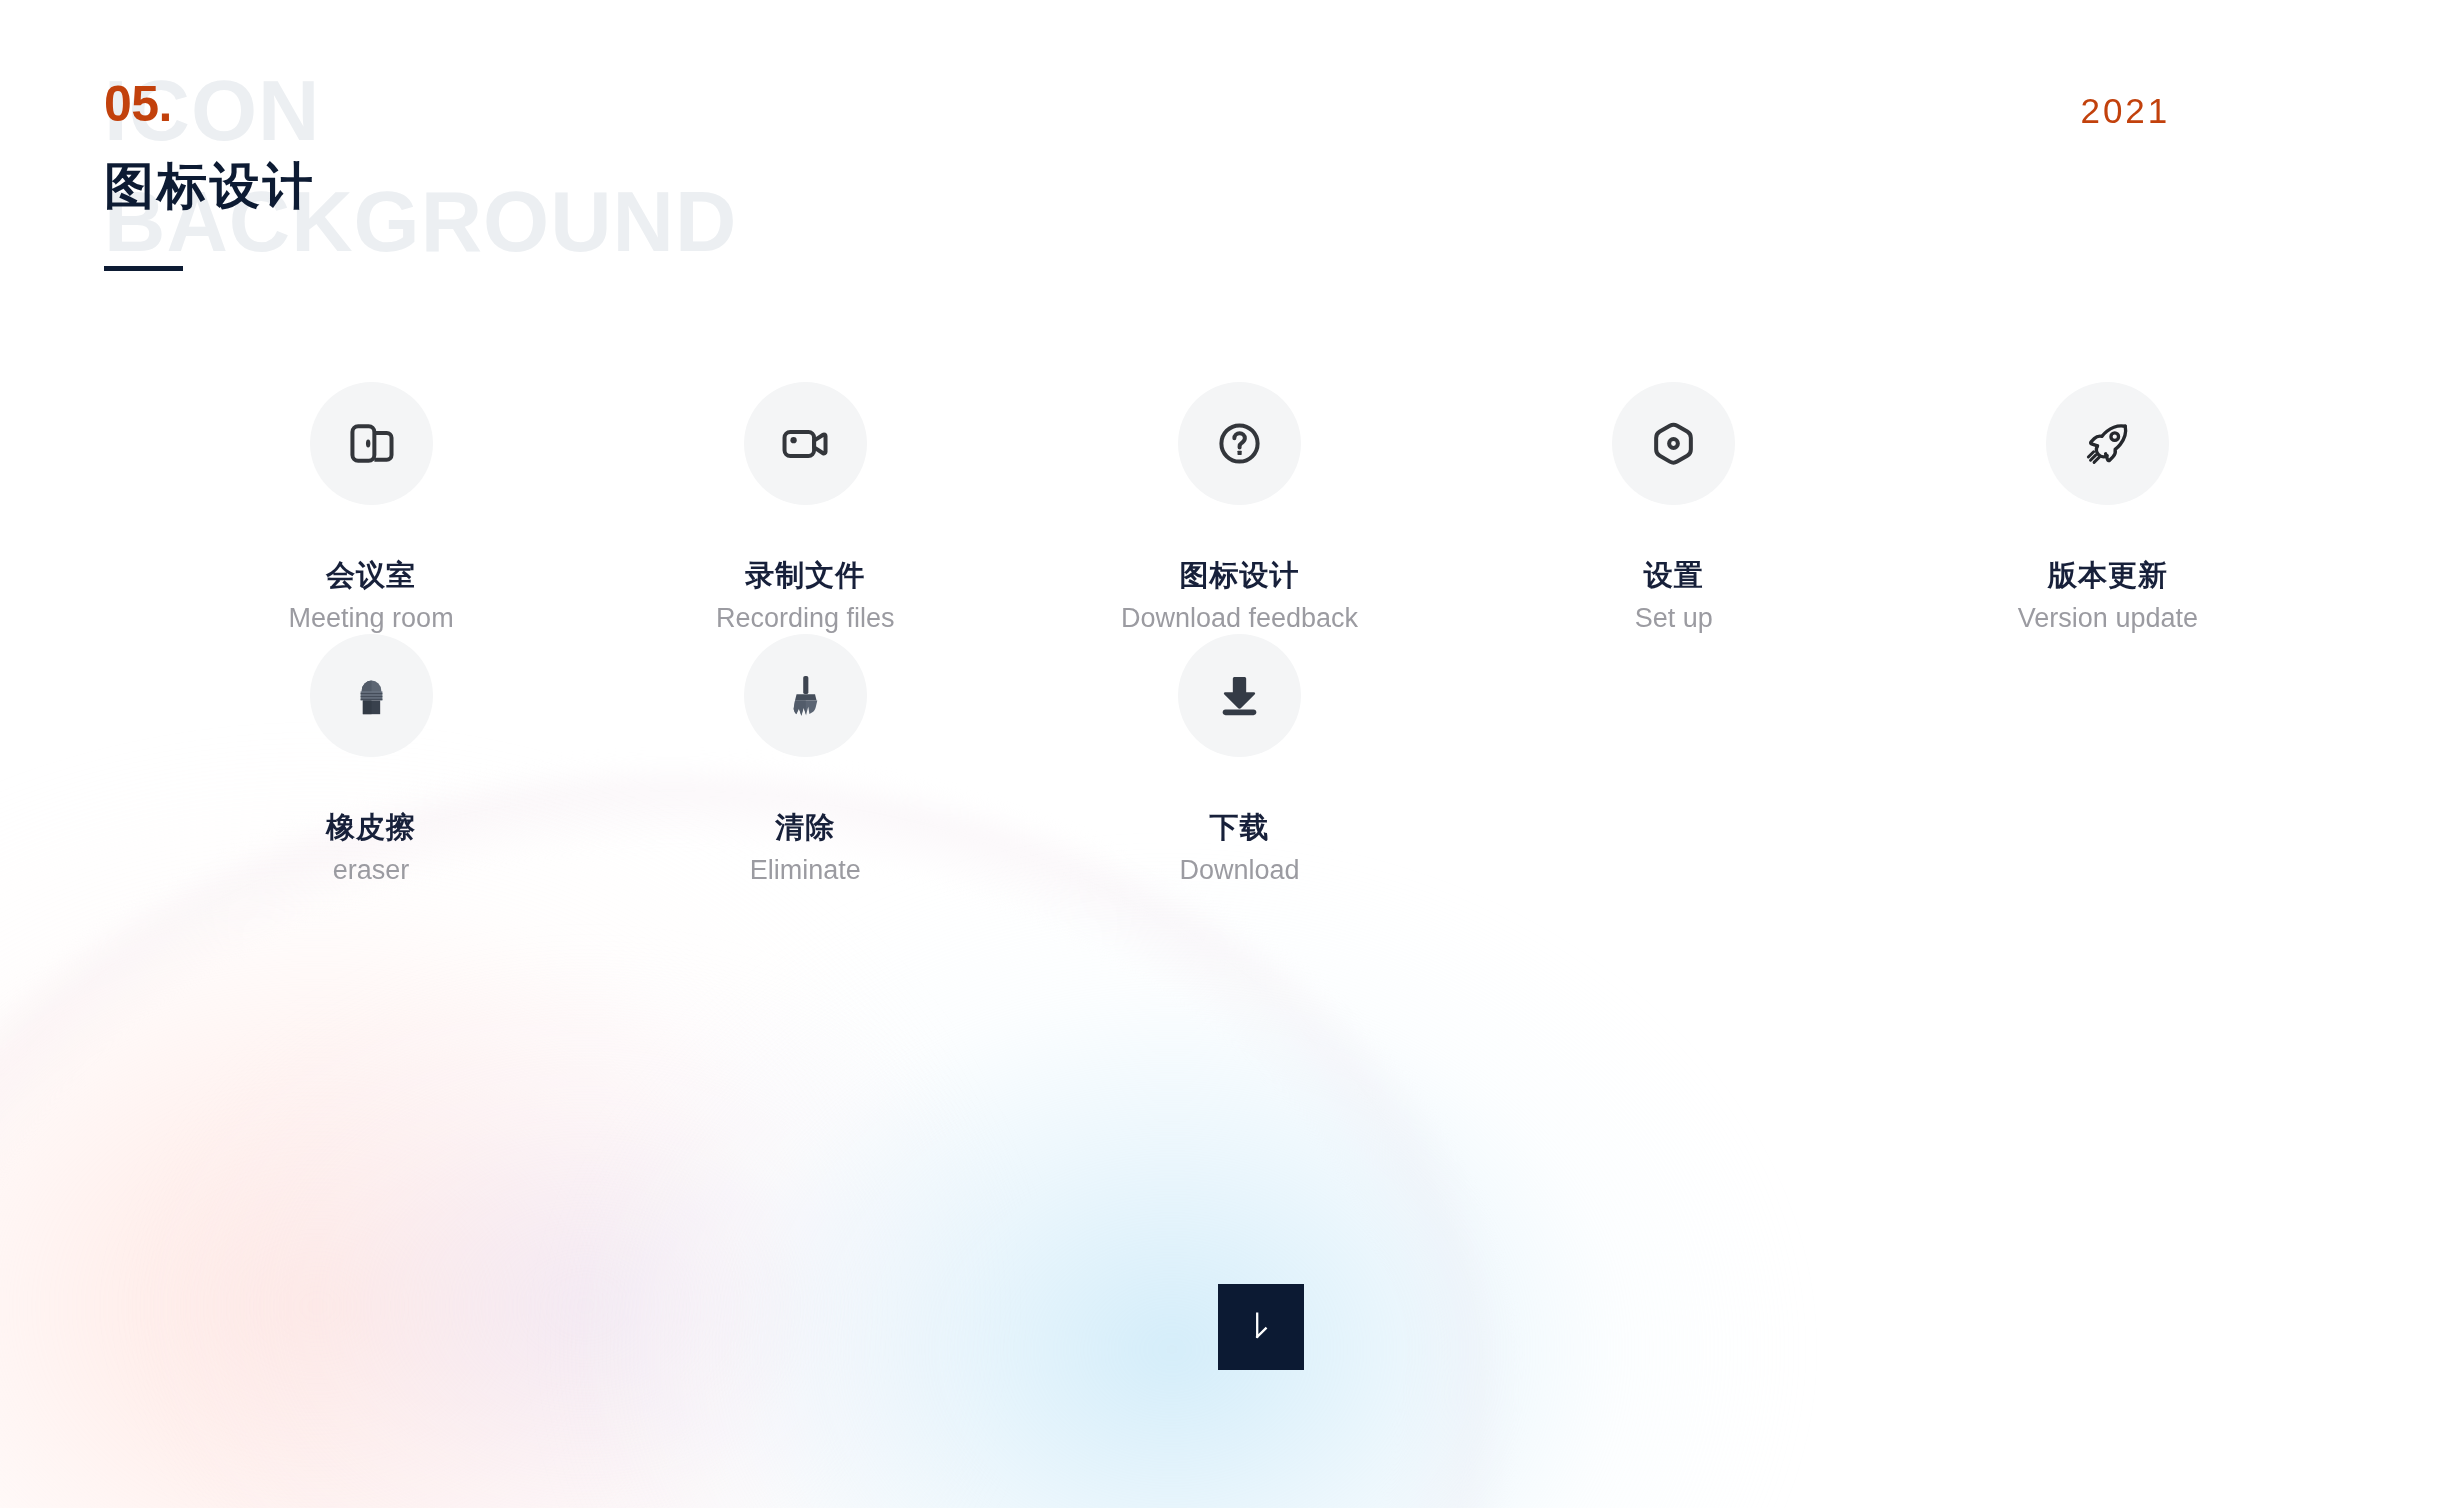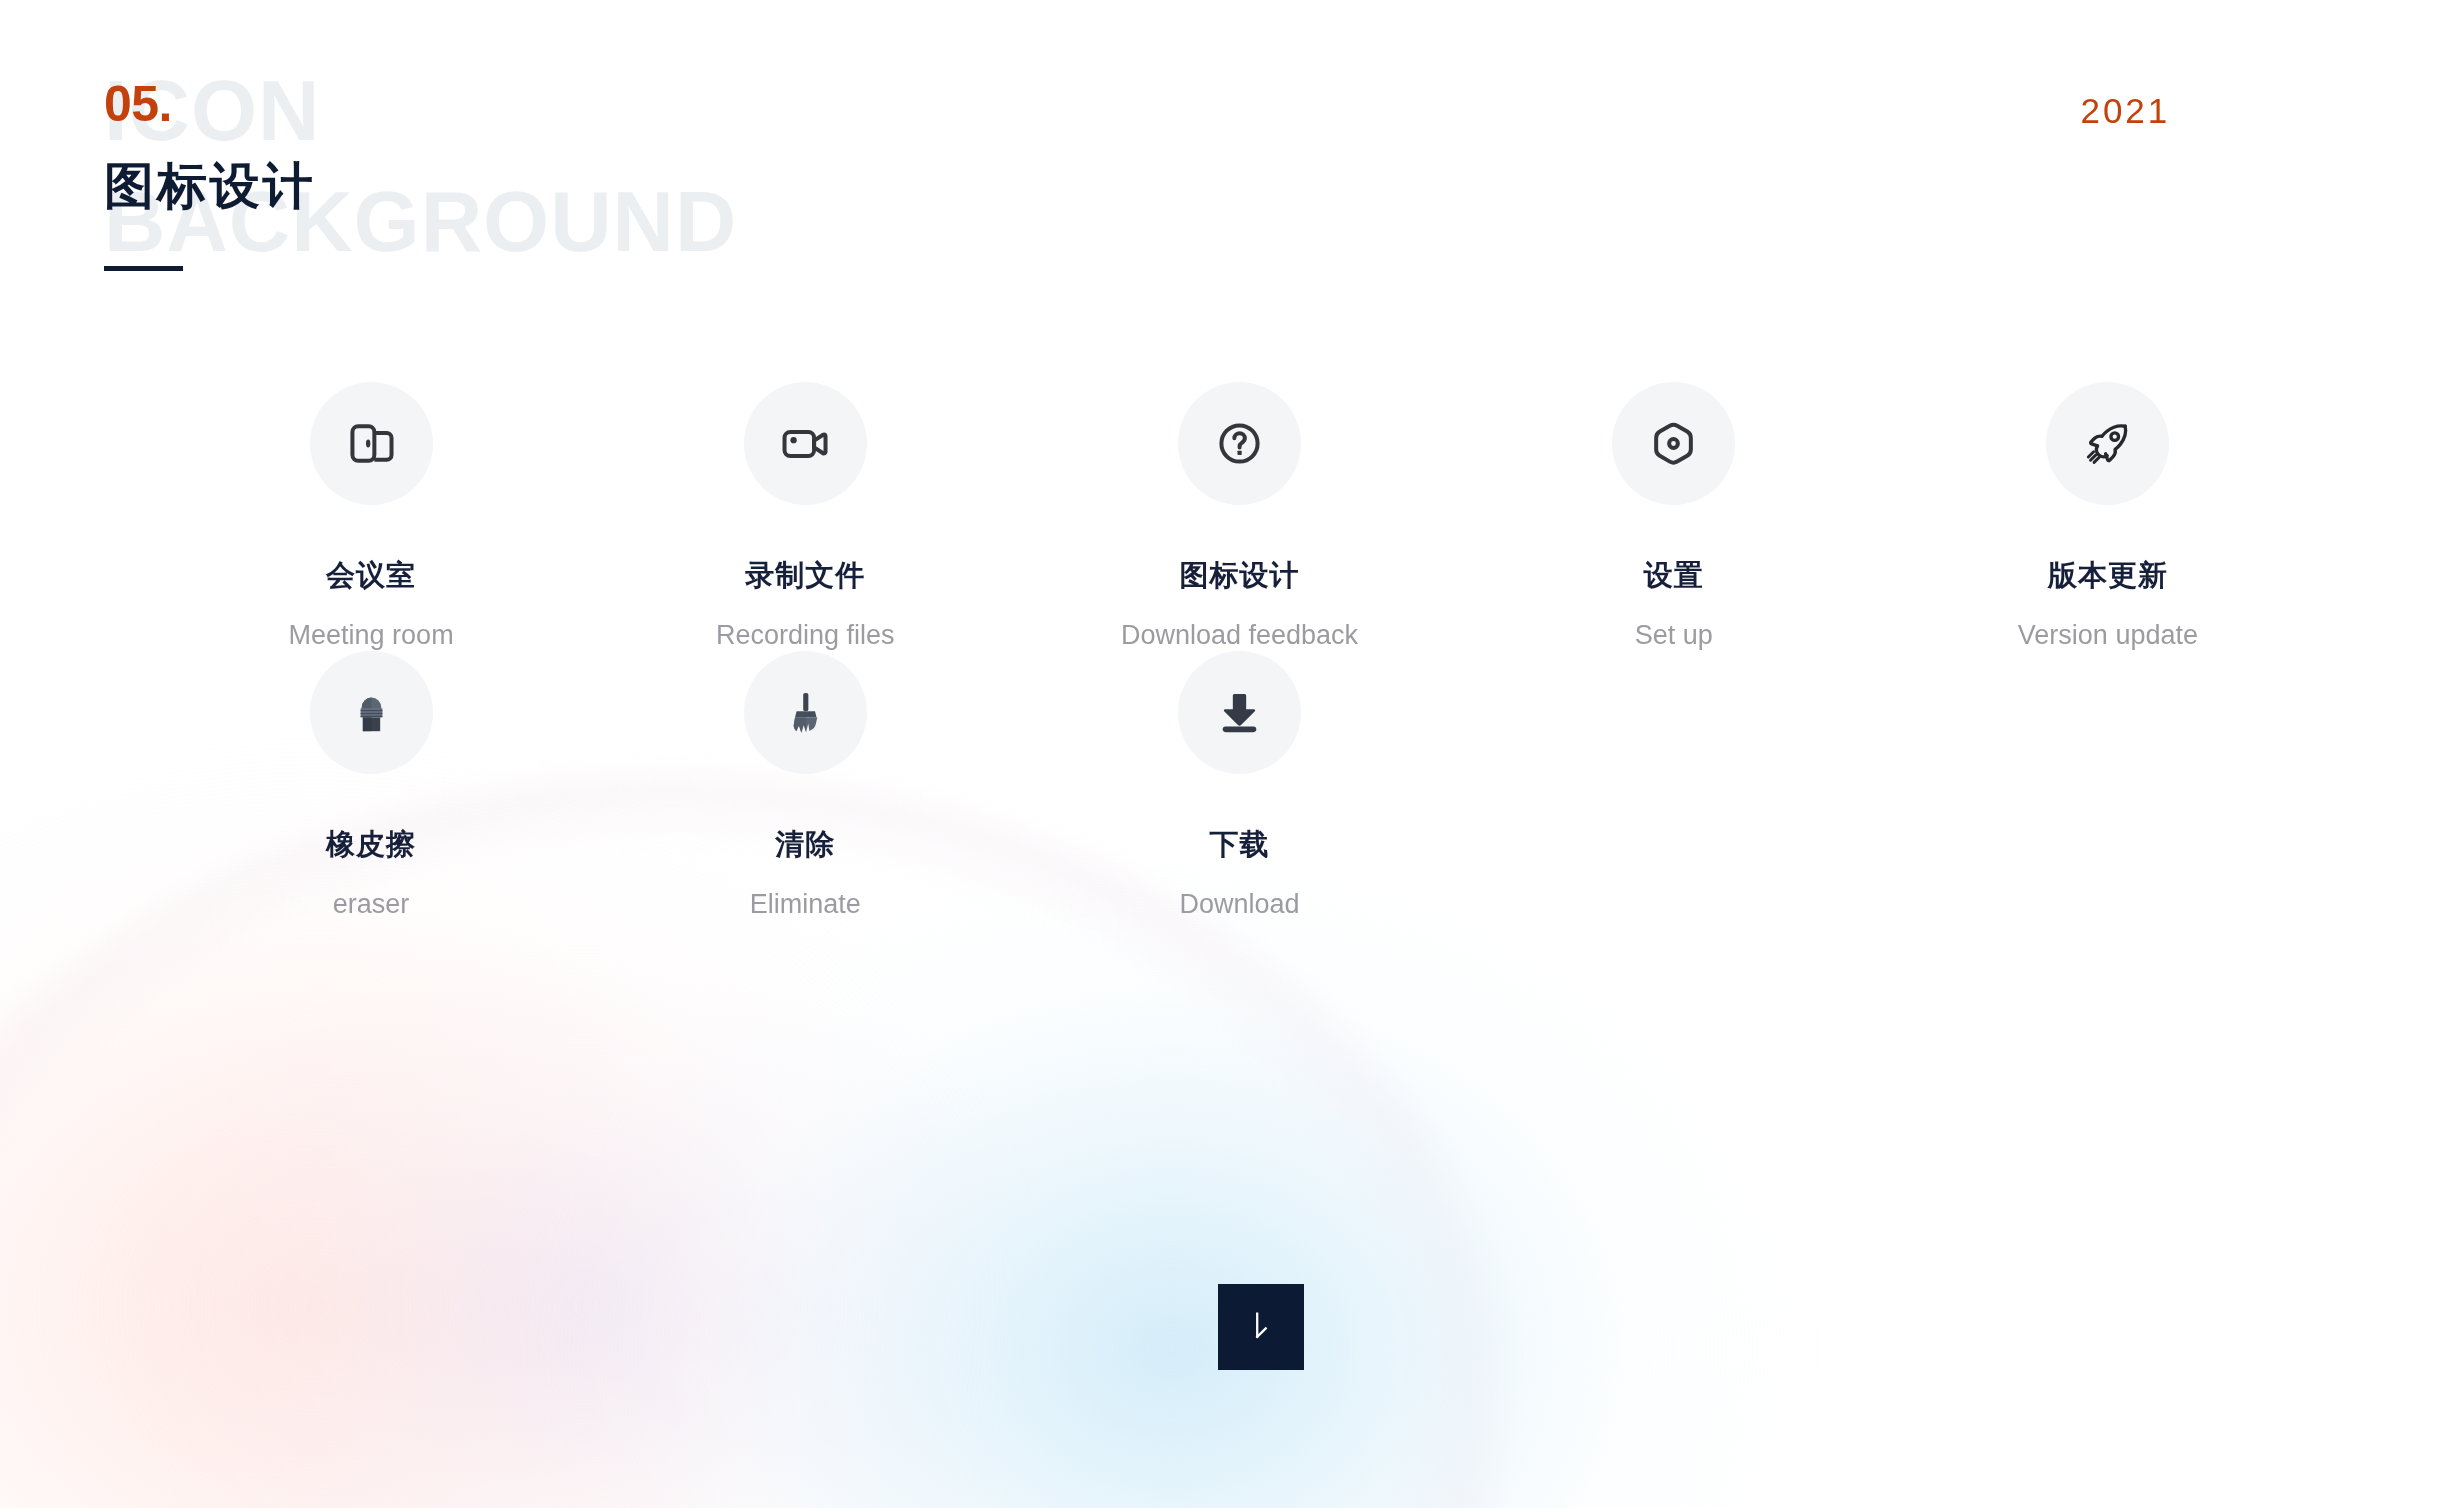--- a/index.html
+++ b/index.html
@@ -173,21 +173,21 @@
   .label-cn {
     margin-top: 54px;
     font-size: 29px;
     line-height: 33px;
     font-weight: 600;
     letter-spacing: 1px;
     color: #17203a;
     text-align: center;
   }
   .label-en {
-    margin-top: 28px;
+    margin-top: 11px;
     font-size: 27px;
     line-height: 31px;
     font-weight: 400;
     color: #9b9ba1;
     text-align: right;
   }
 
   
   .scroll-btn {
     position: absolute;

